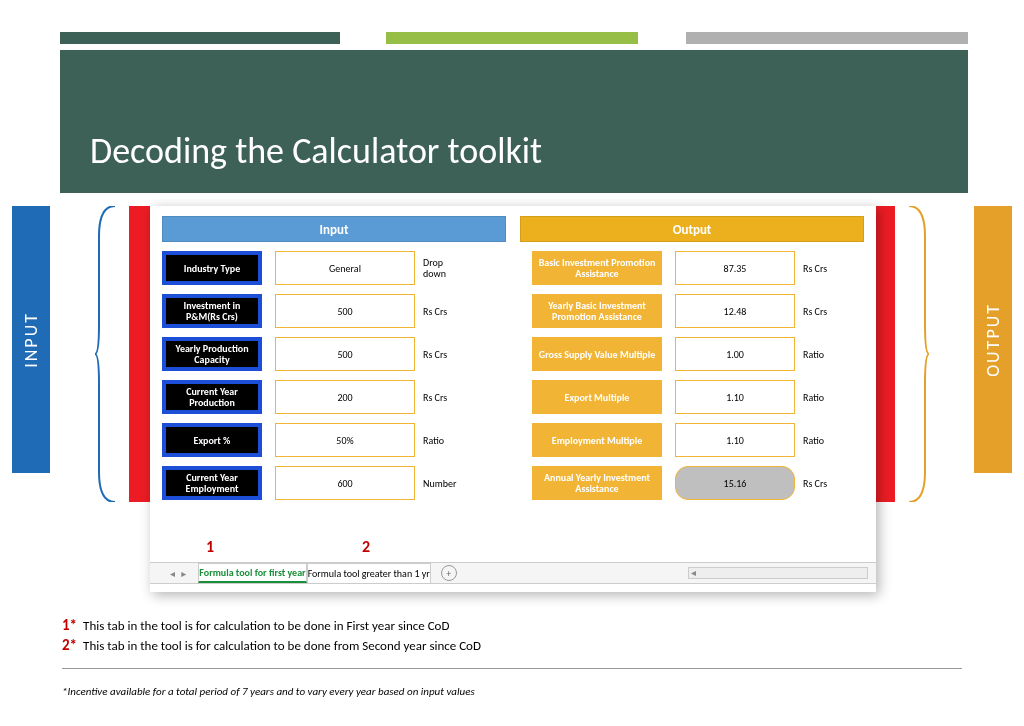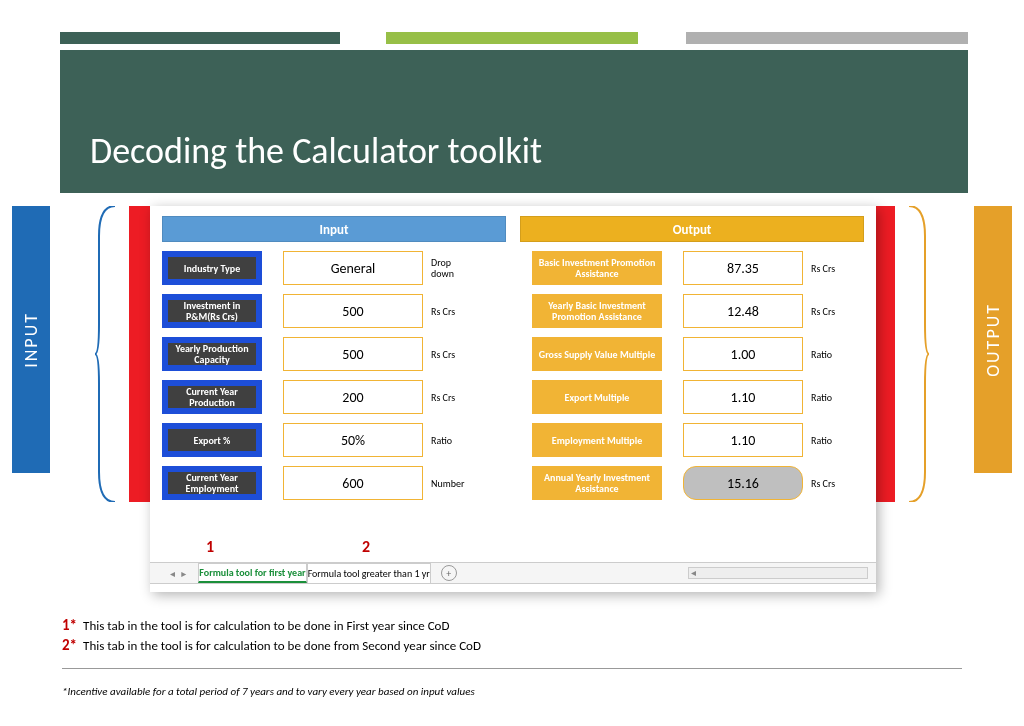--- a/index.html
+++ b/index.html
@@ -28,23 +28,23 @@
   .excel { position: absolute; top: 206px; left: 150px; width: 726px; height: 386px; background: #fff; box-shadow: 3px 3px 12px rgba(0,0,0,.3); padding: 10px 12px 0 12px; }
 
   .cols { display: flex; gap: 14px; }
   .col { flex: 1; }
   .col-hdr { height: 26px; color: #fff; font-weight: bold; display: flex; align-items: center; justify-content: center; font-size: 13px; border: 1px solid rgba(0,0,0,.1); }
   .in-hdr { background: #5a9bd5; }
   .out-hdr { background: #ecb01f; }
 
   .fld { display: flex; align-items: center; height: 34px; margin-top: 9px; font-size: 10px; }
   .fld-lab { flex: 0 0 100px; height: 100%; display: flex; align-items: center; justify-content: center; text-align: center; color: #fff; font-weight: bold; padding: 2px 4px; line-height: 1.1; }
-  .in .fld-lab { background: #404040; border: 6px solid #1d4ed8; }
+  .in .fld-lab { background: #000000; border: 4px solid #1d4ed8; }
   .out .fld-lab { background: #f1b435; border: 1px solid #f1b435; }
-  .fld-val { flex: 0 0 140px; height: 100%; border: 1.5px solid #f1b435; display: flex; align-items: center; justify-content: center; font-size: 14px; margin-left: 21px; }
+  .fld-val { flex: 0 0 140px; height: 100%; border: 1.5px solid #f1b435; display: flex; align-items: center; justify-content: center; font-size: 10px; margin-left: 13px; }
   .fld-val.grey { background: #bfbfbf; border-radius: 13px; }
   .fld-unit { flex: 0 0 48px; font-size: 10px; text-align: left; padding-left: 8px; line-height: 1.1; }
   .out .fld-lab { flex-basis: 130px; margin-left: 12px; }
   .out .fld-val { flex-basis: 120px; }
 
   .tab-nums { position: absolute; bottom: 36px; left: 56px; display: flex; gap: 148px; }
   .tab-nums span { color: #c00000; font-weight: bold; font-size: 16px; }
 
   .sheet-tabs { position: absolute; bottom: 8px; left: 0; right: 0; height: 22px; border-top: 1px solid #ccc; border-bottom: 1px solid #ccc; display: flex; align-items: center; padding-left: 20px; background: #f5f5f5; font-size: 10px; }
   .sheet-tabs .nav { color: #888; margin-right: 10px; letter-spacing: 2px; }

